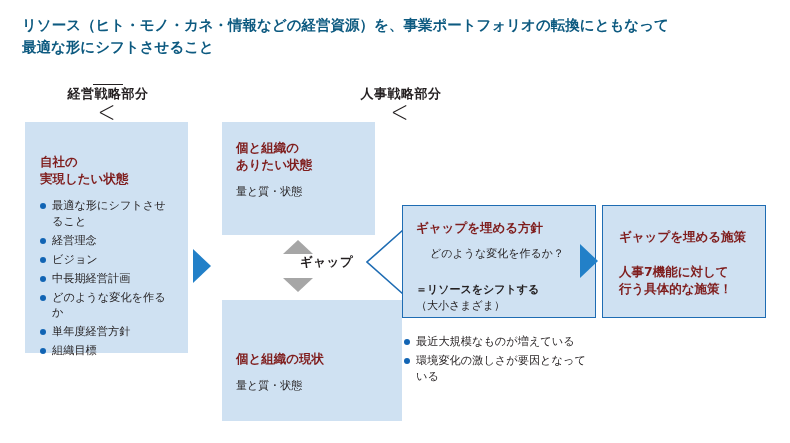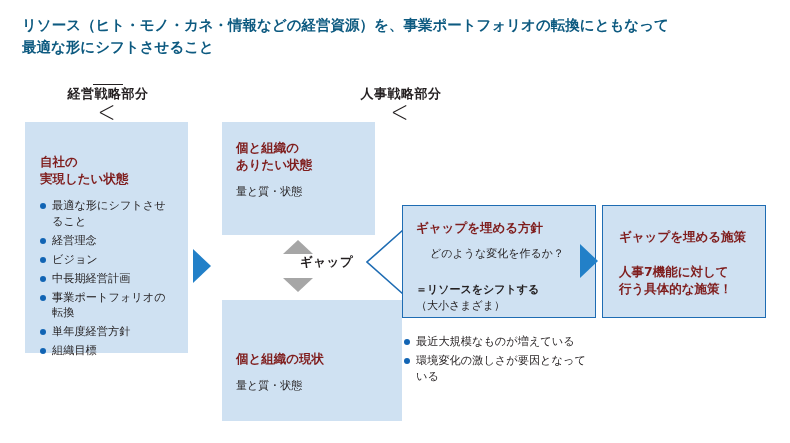--- a/index.html
+++ b/index.html
@@ -192,21 +192,21 @@
   <div style="position:absolute; left:15px; top:31px; width:140px;">
     <div class="bx-head">
       <div>自社の</div>
       <div>実現したい状態</div>
     </div>
     <ul class="bl" style="margin-top:11px; width:134px;">
       <li>最適な形にシフトさせること</li>
       <li>経営理念</li>
       <li>ビジョン</li>
       <li>中長期経営計画</li>
-      <li>事業ポートフォリオの転換</li>
+      <li>どのような変化を作るか</li>
       <li>単年度経営方針</li>
       <li>組織目標</li>
     </ul>
   </div>
 </div>
 
 <div class="tri tri-right-blue" style="left:193px; top:249px;"></div>
 
 <div class="fillbox" id="box-desired" style="left:222px; top:122px; width:153px; height:113px;">
   <div style="position:absolute; left:14px; top:17px; width:130px;">

